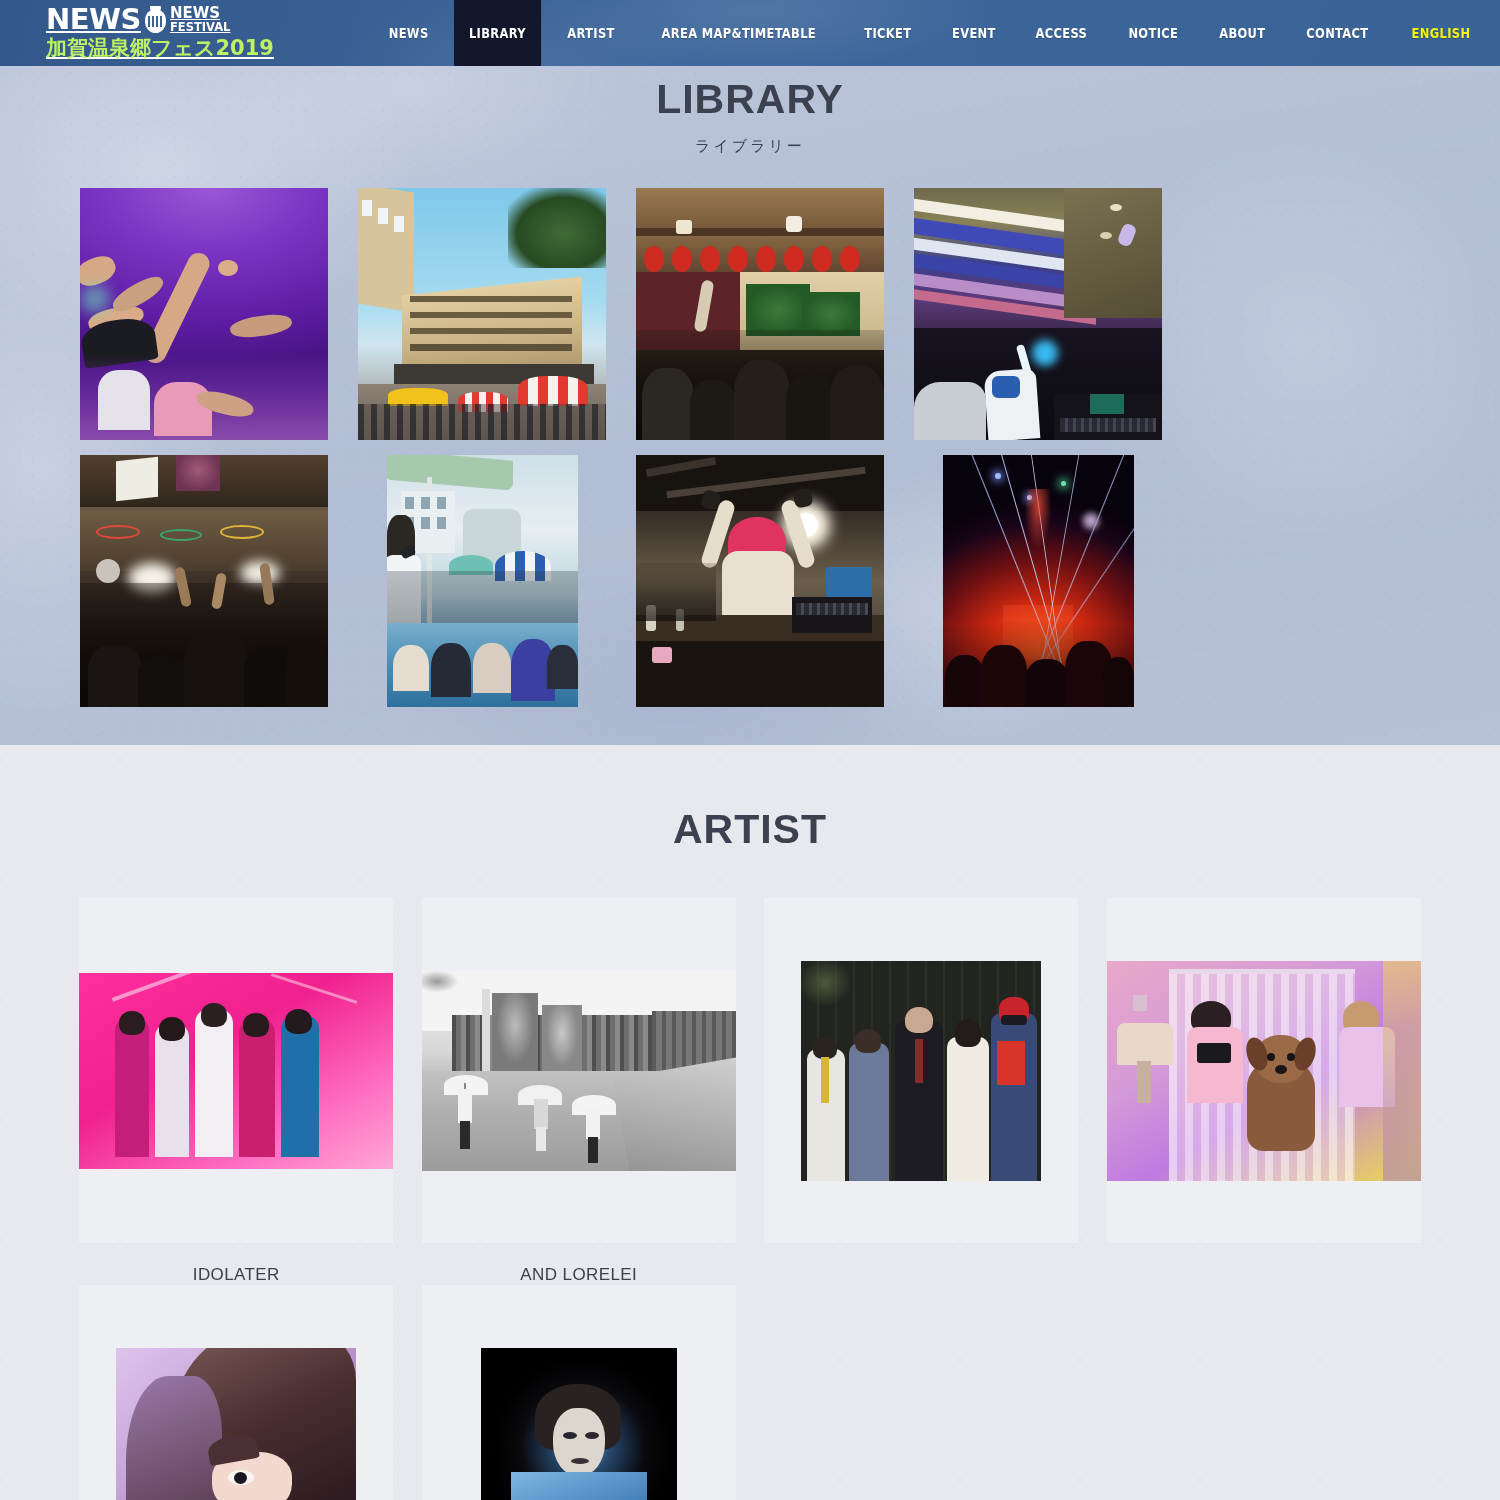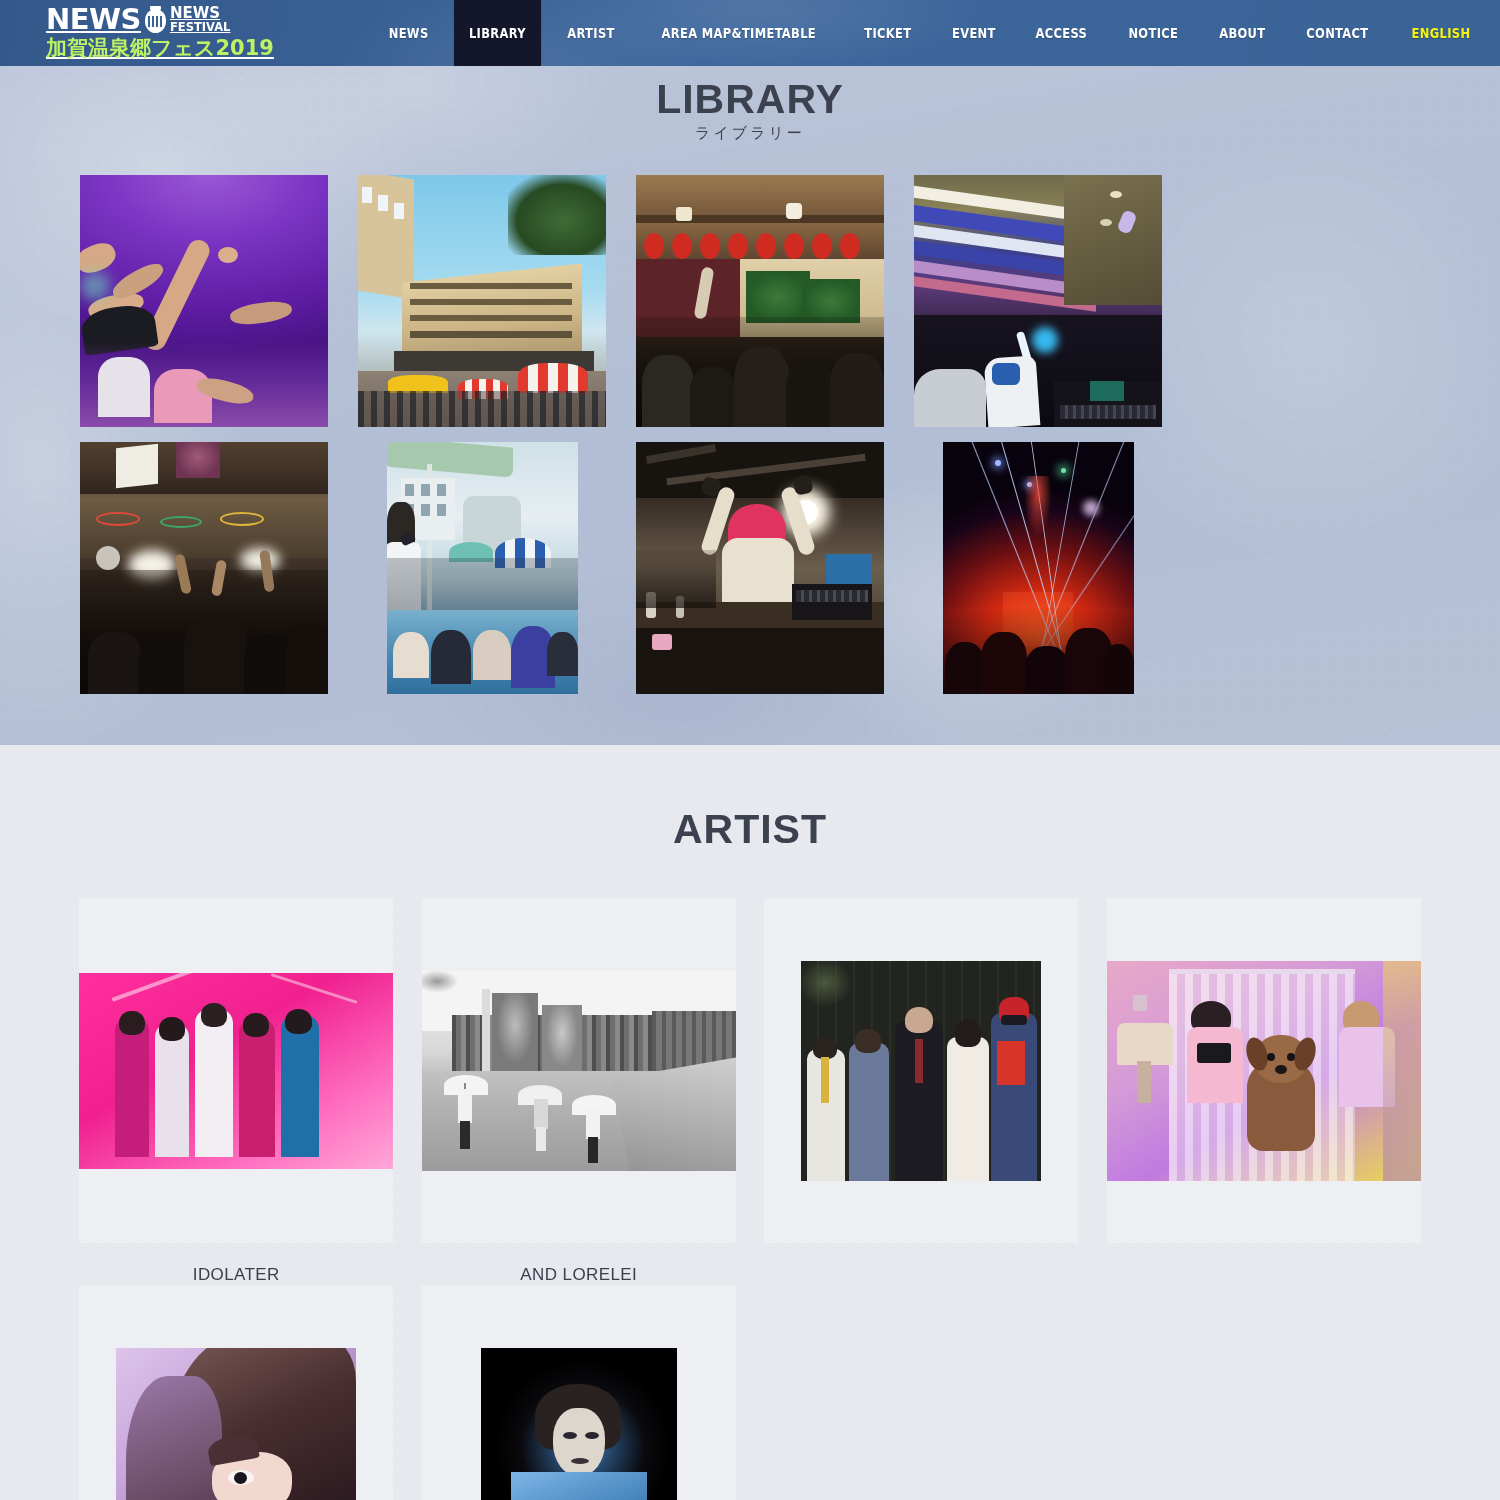--- a/index.html
+++ b/index.html
@@ -124,21 +124,21 @@
     font-size: 41px;
     letter-spacing: 1px;
     color: #3c414f;
     line-height: 48px;
   }
   .sec-sub {
     font-family: "DejaVu Sans", sans-serif;
     font-size: 15px;
     letter-spacing: 3px;
     color: #3c414f;
-    margin-top: 1px;
+    margin-top: 14px;
   }
 
   .lib-grid {
     position: relative;
     margin: 0 auto;
     width: 1370px;
     padding-top: 24px;
     display: flex;
     flex-wrap: wrap;
     gap: 0;

